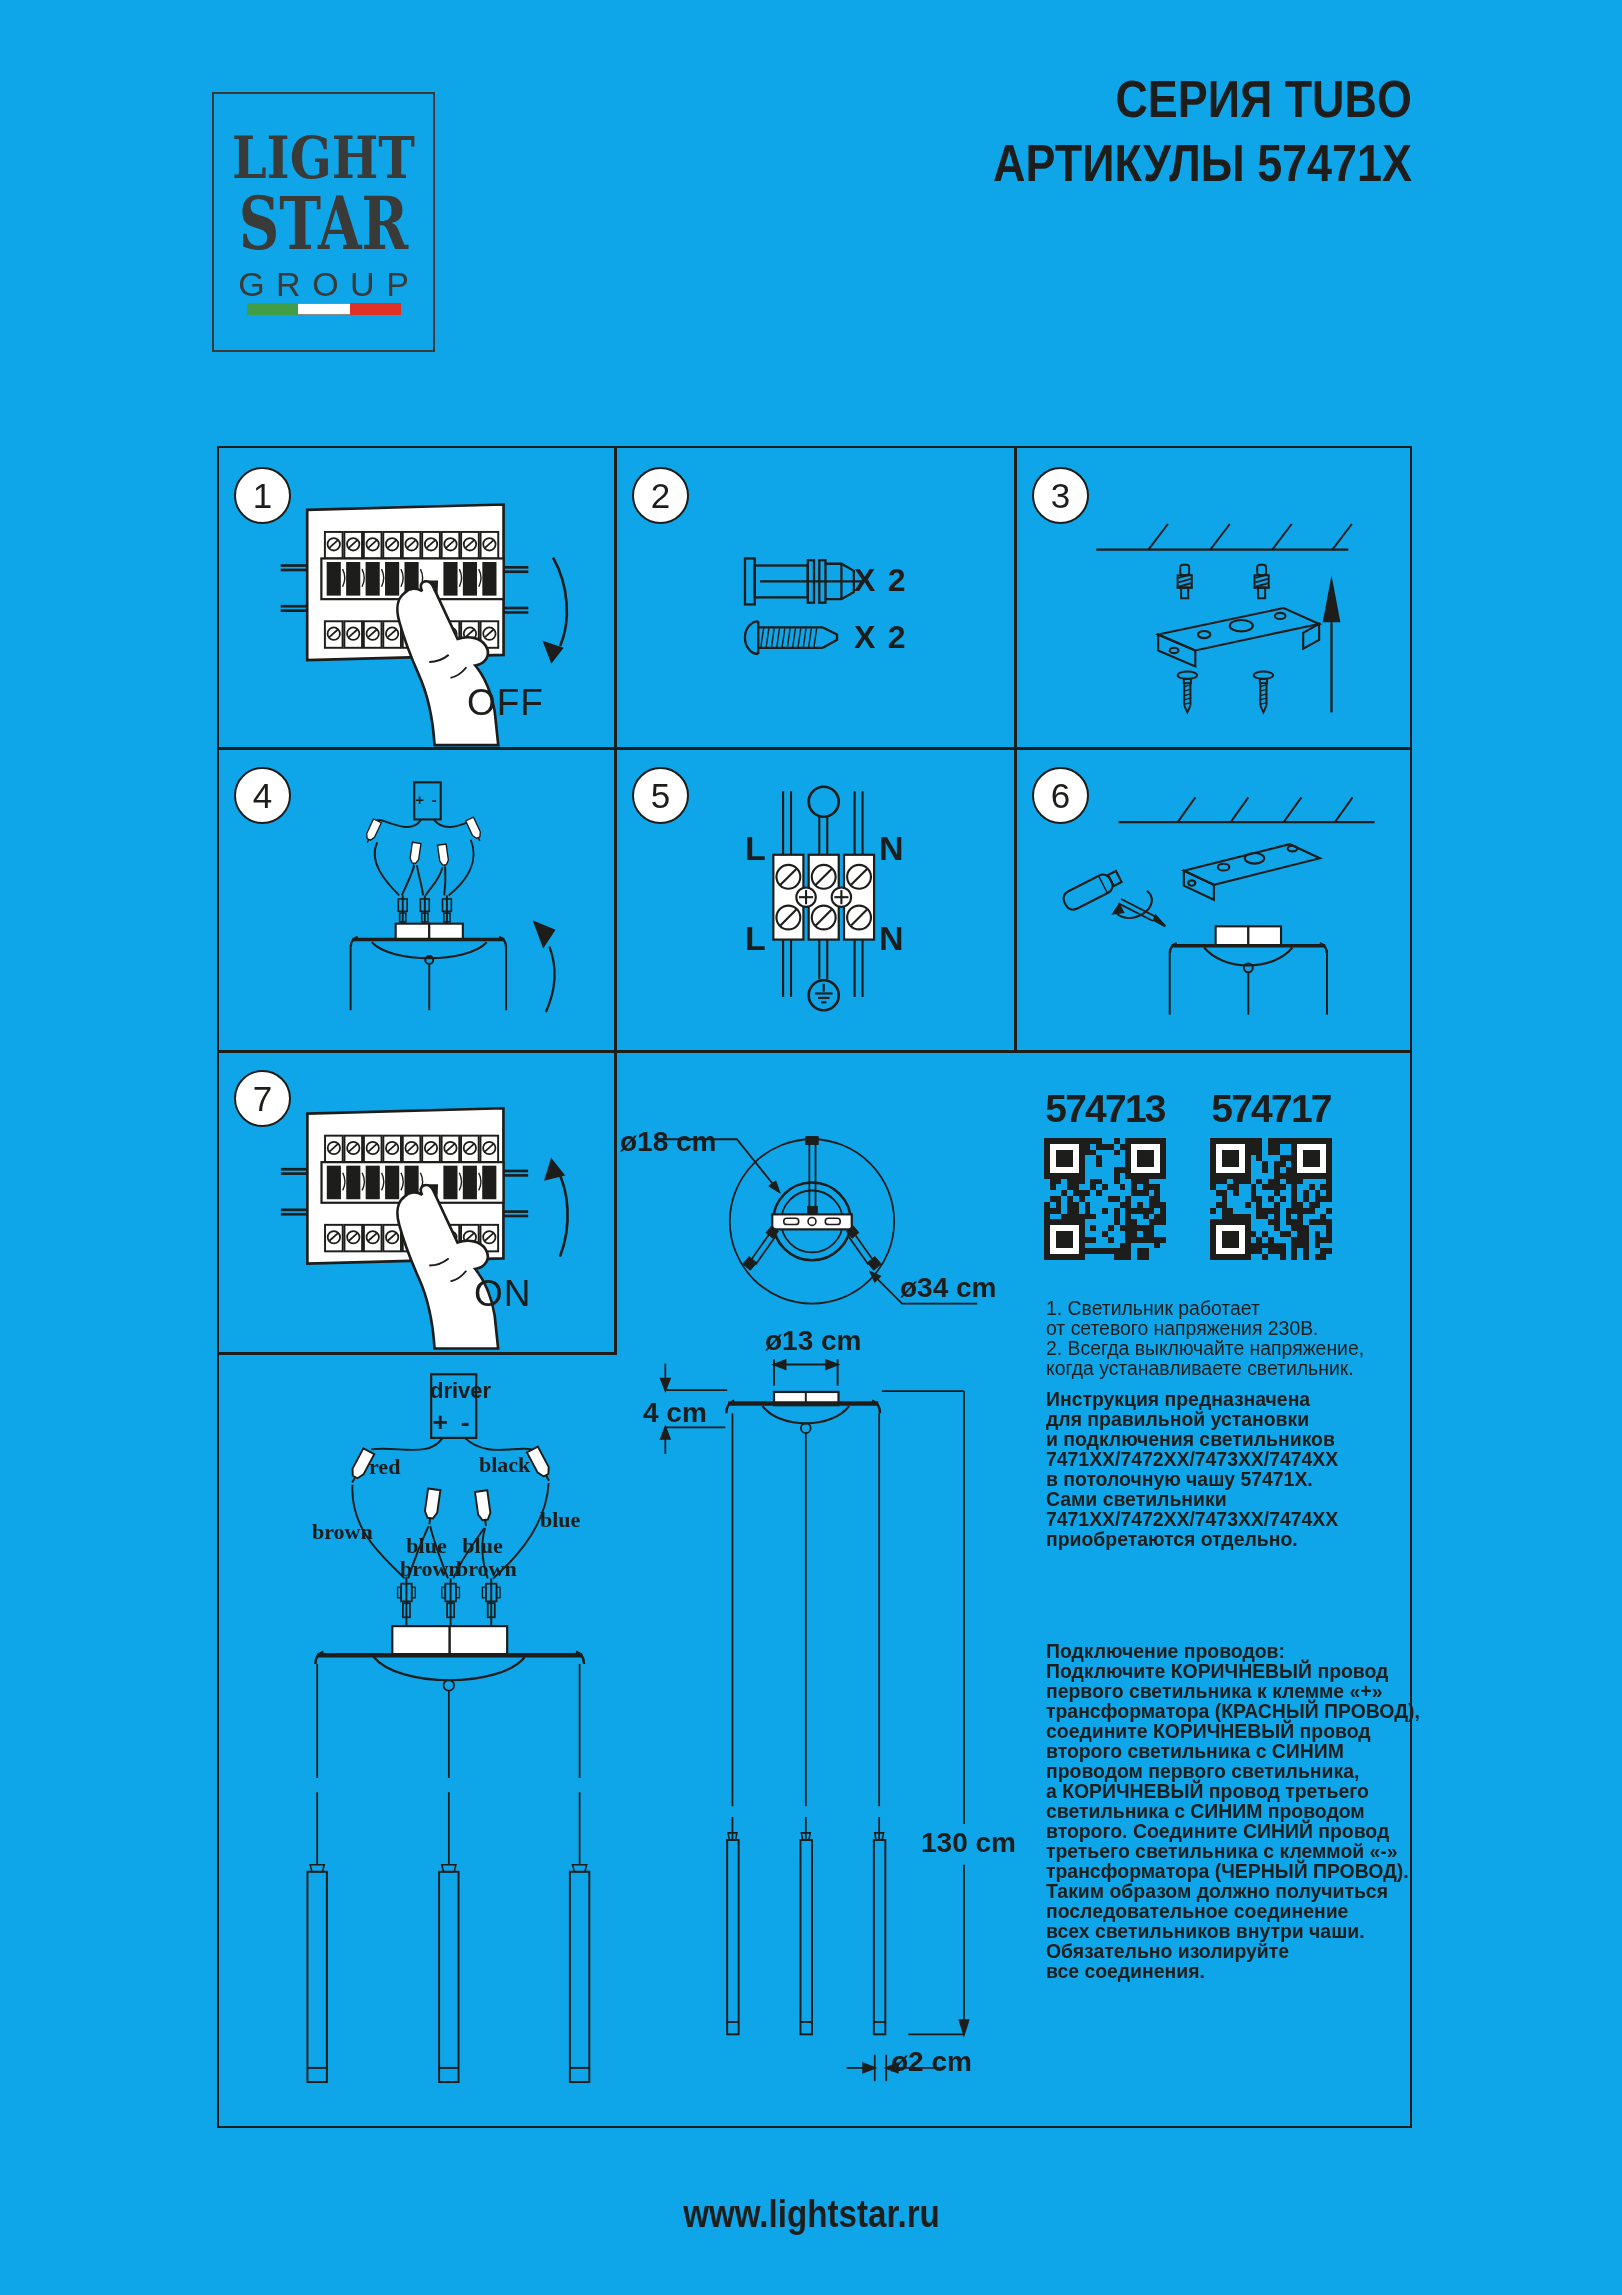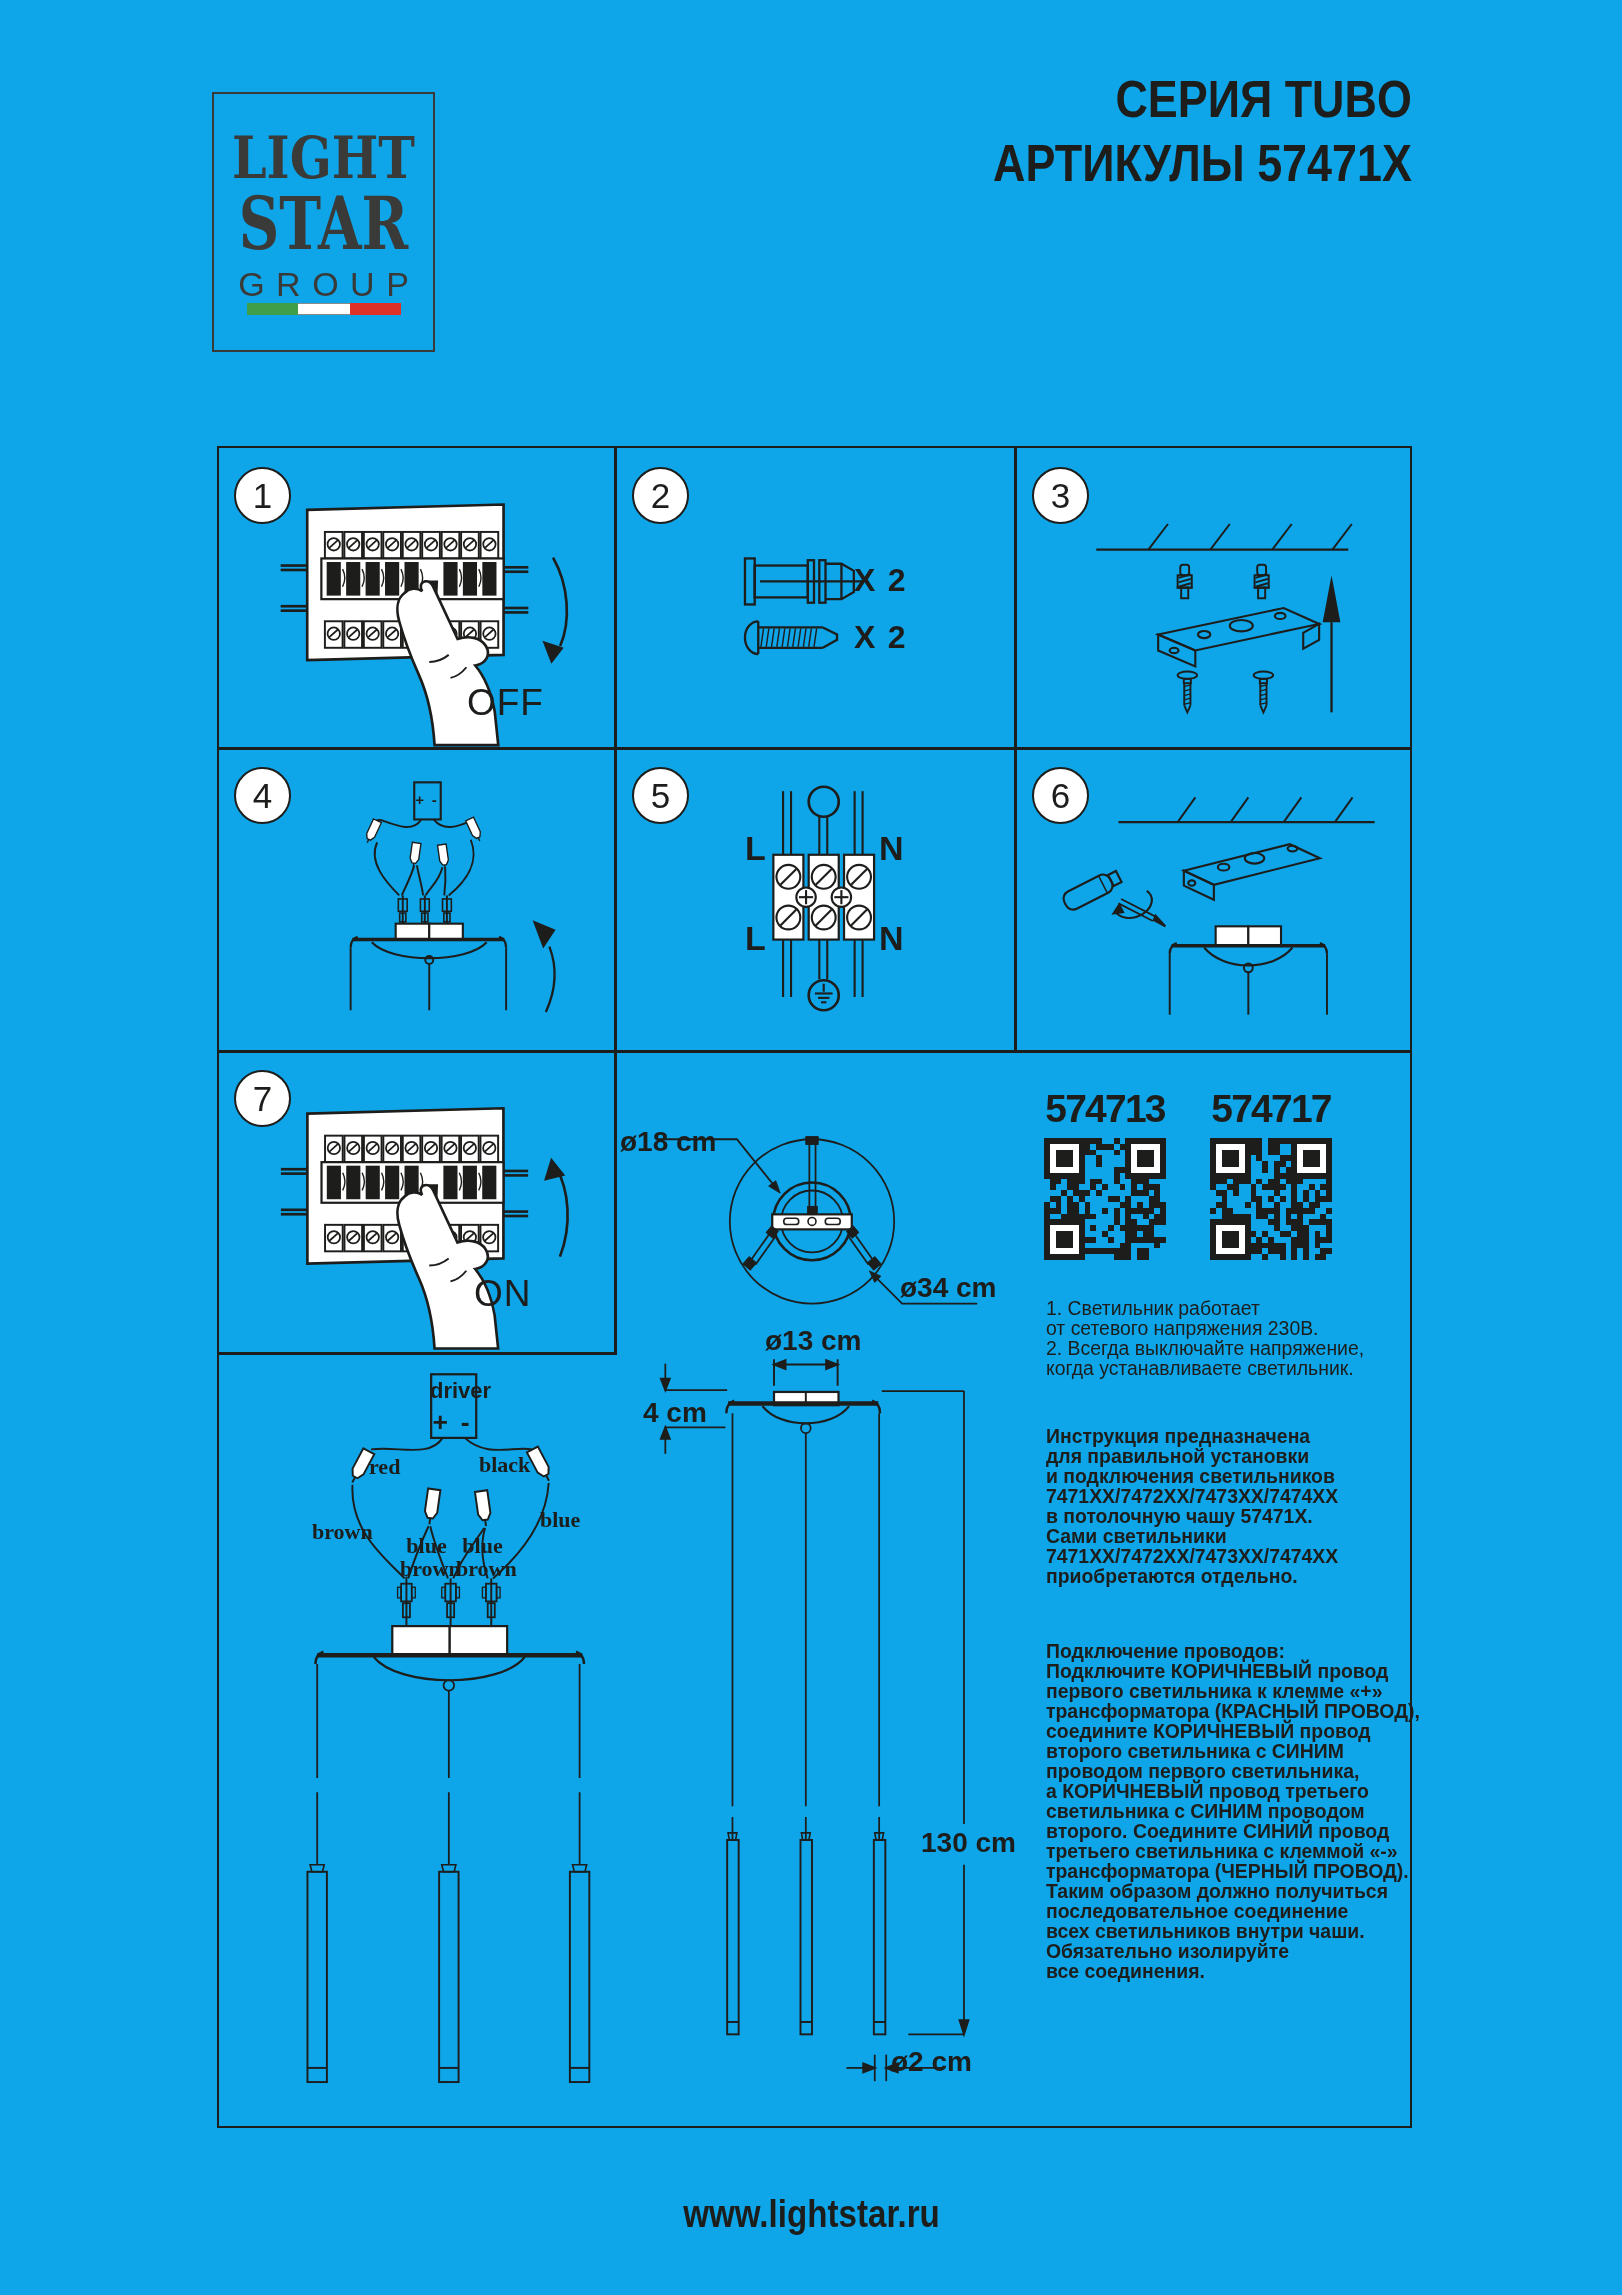--- a/index.html
+++ b/index.html
@@ -1021,21 +1021,21 @@
           <rect x="1" y="15" width="5" height="5" fill="#fff"></rect>
           <rect x="2" y="16" width="3" height="3" fill="#1d1d1b"></rect>
         </g>
       </svg>
     </div>
 
   <div class="para pre" style="top:1298px;">1. Светильник работает
 от сетевого напряжения 230В.
 2. Всегда выключайте напряжение,
 когда устанавливаете светильник.</div>
-  <div class="para pre b" style="top:1426px;">Инструкция предназначена
+  <div class="para pre b" style="top:1389px;">Инструкция предназначена
 для правильной установки
 и подключения светильников
 7471XX/7472XX/7473XX/7474XX
 в потолочную чашу 57471X.
 Сами светильники
 7471XX/7472XX/7473XX/7474XX
 приобретаются отдельно.</div>
   <div class="para pre b" style="top:1641px;">Подключение проводов:
 Подключите КОРИЧНЕВЫЙ провод
 первого светильника к клемме «+»

